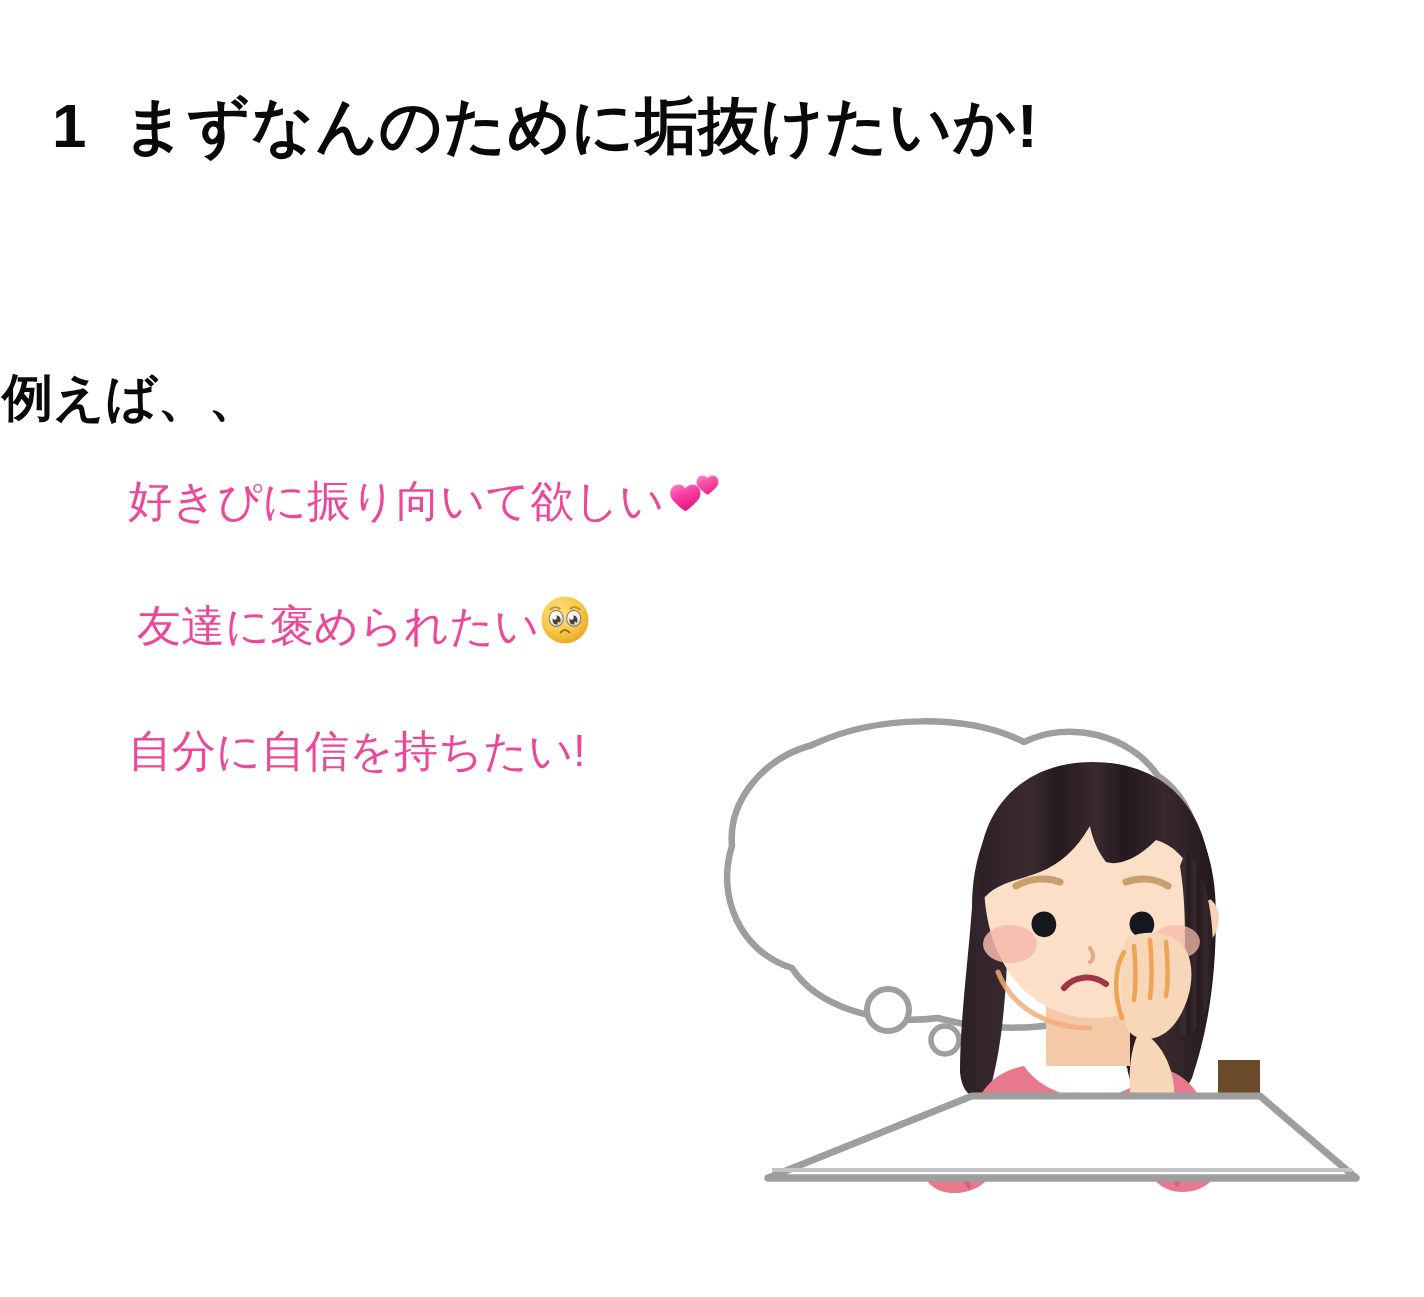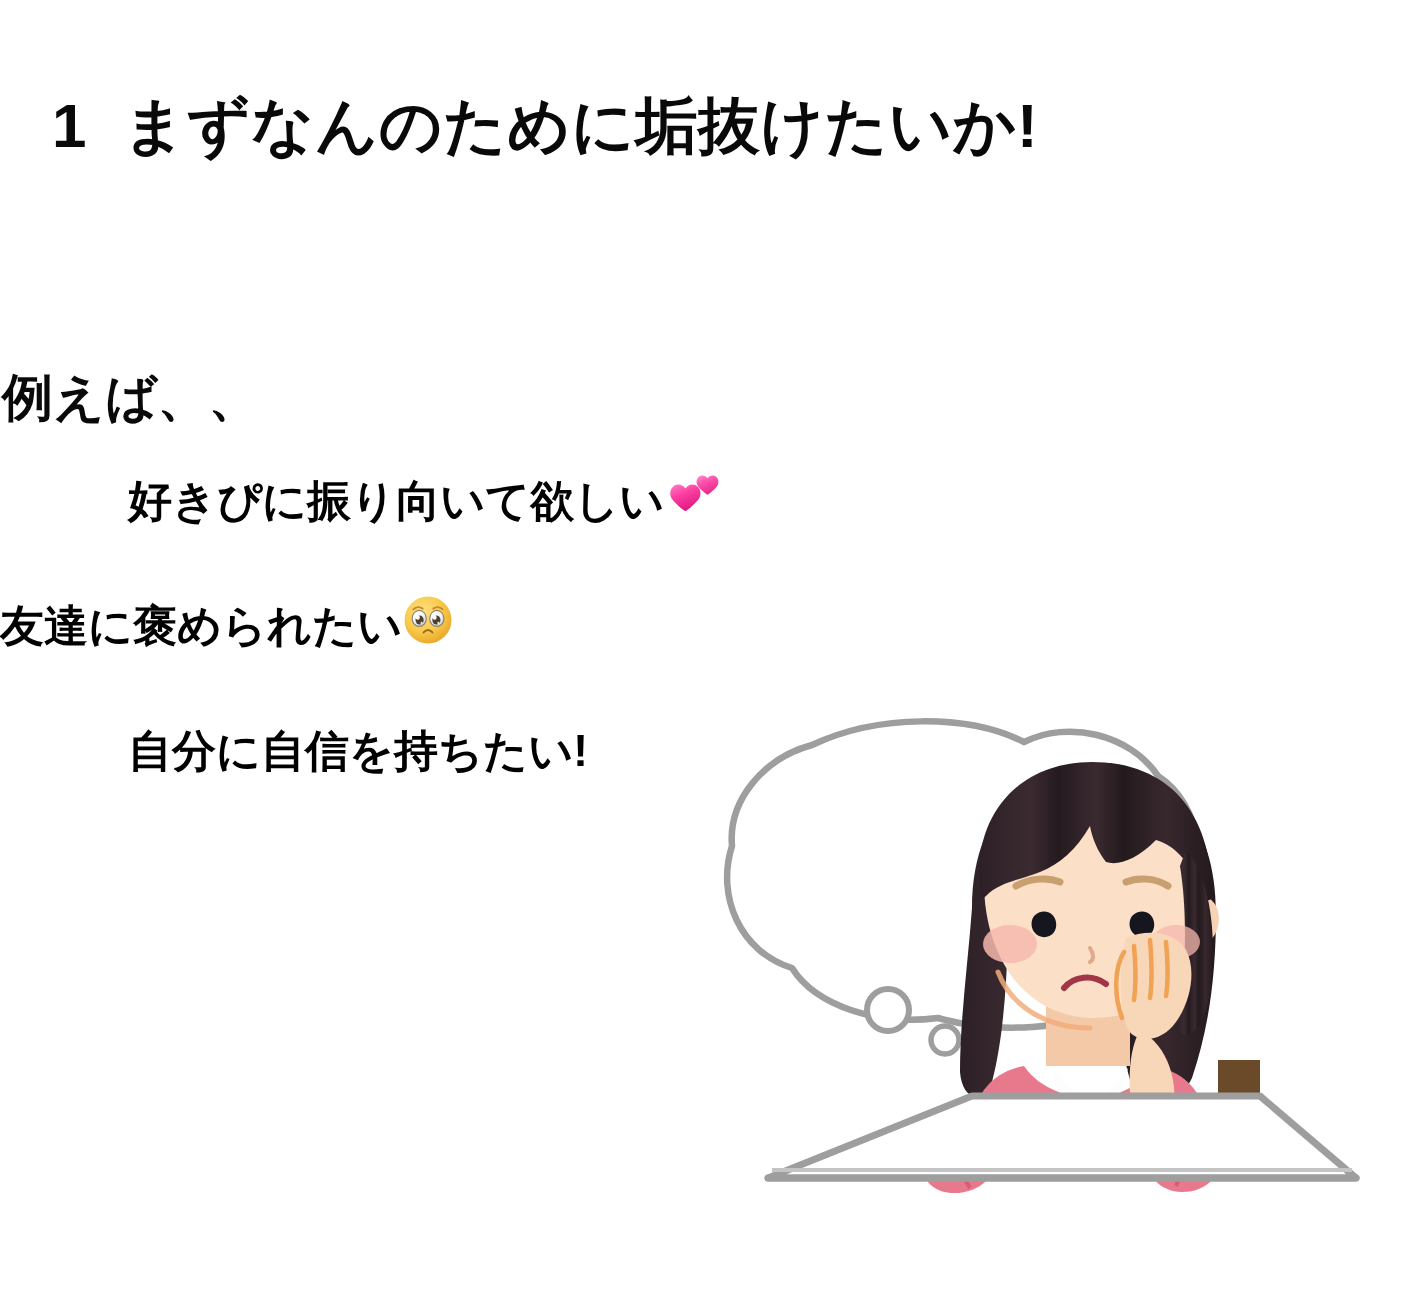--- a/index.html
+++ b/index.html
@@ -50,29 +50,29 @@
     left: 0;
     top: 470px;
     width: 760px;
     margin: 0;
     padding: 0;
     list-style: none;
   }
   .wish-item {
     height: 125px;
     font-size: 44px;
-    font-weight: 700;
+    font-weight: 400;
     line-height: 56px;
     white-space: nowrap;
-    color: #000000;
+    color: #ec4899;
     display: block;
   }
   .wish-item .txt { vertical-align: middle; }
   .wish-item.indent-a { padding-left: 128px; }
-  .wish-item.indent-b { }
+  .wish-item.indent-b { padding-left: 137px; }
 
   .emoji {
     display: inline-block;
     vertical-align: -0.16em;
     margin-left: 1px;
   }
   .emoji svg { display: block; }
 
   
 

